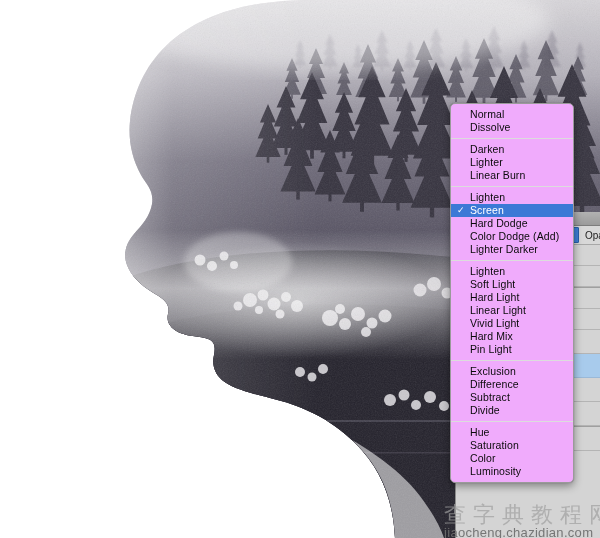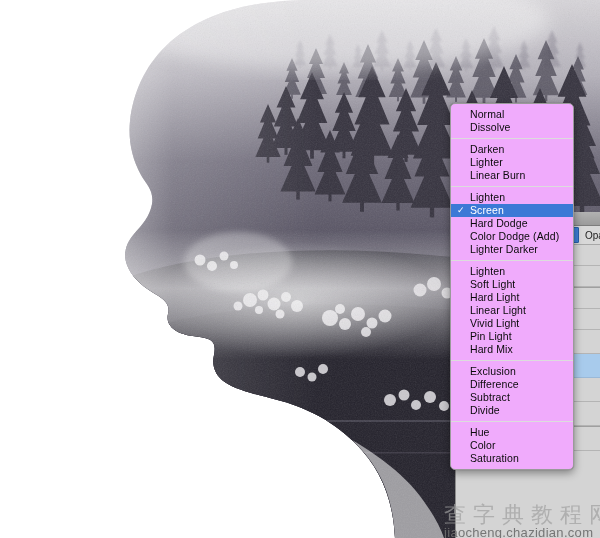--- a/index.html
+++ b/index.html
@@ -464,31 +464,32 @@
   <div class="menu-item">Hard Dodge</div>
   <div class="menu-item">Color Dodge (Add)</div>
   <div class="menu-item">Lighter Darker</div>
   <div class="menu-sep"></div>
 
   <div class="menu-item">Lighten</div>
   <div class="menu-item">Soft Light</div>
   <div class="menu-item">Hard Light</div>
   <div class="menu-item">Linear Light</div>
   <div class="menu-item">Vivid Light</div>
+  <div class="menu-item">Hard Mix</div>
   <div class="menu-item">Pin Light</div>
-  <div class="menu-item">Hard Mix</div>
   <div class="menu-sep"></div>
 
   <div class="menu-item">Exclusion</div>
   <div class="menu-item">Difference</div>
   <div class="menu-item">Subtract</div>
   <div class="menu-item">Divide</div>
   <div class="menu-sep"></div>
 
   <div class="menu-item">Hue</div>
+  <div class="menu-item">Saturation</div>
   <div class="menu-item">Color</div>
-  <div class="menu-item">Saturation</div>
+  <div class="menu-item">Luminosity</div>
 </div>
 
 <div id="watermark">
   <div id="wm-cn">查字典教程网</div>
   <div id="wm-url">jiaocheng.chazidian.com</div>
 </div>
 
 </body></html>

